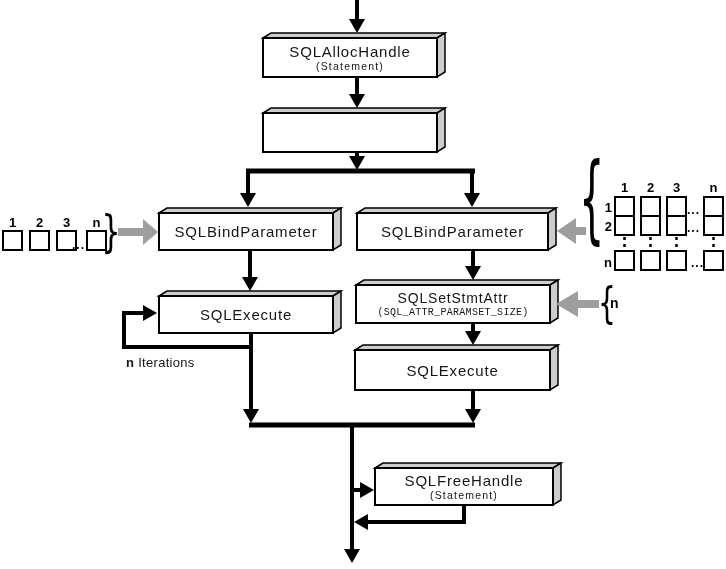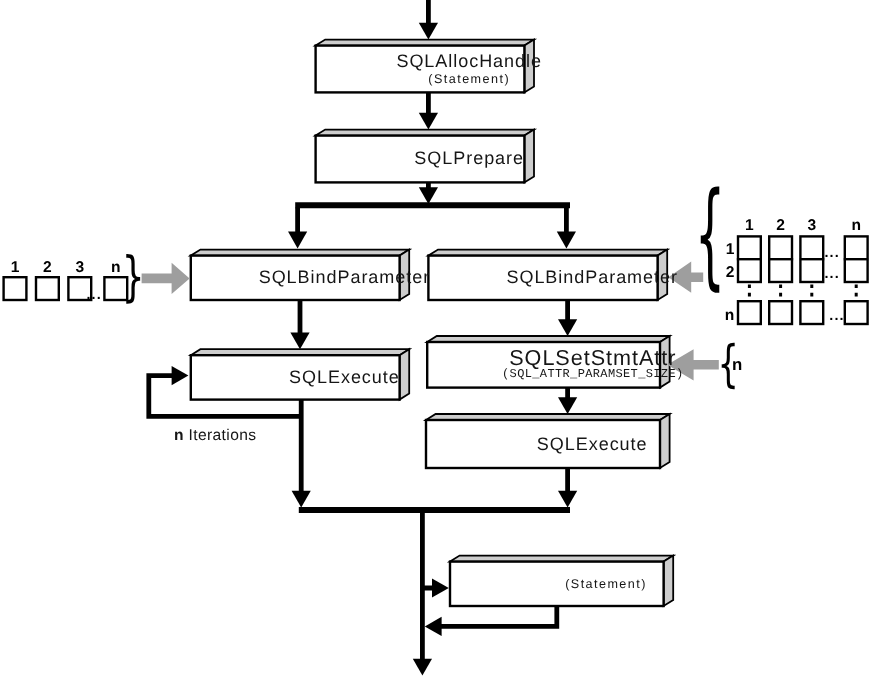--- a/index.html
+++ b/index.html
@@ -3,24 +3,24 @@
 <meta charset="utf-8">
 <style>
   html,body{margin:0;padding:0;background:#fff;}
   .stage{
     position:relative;width:726px;height:569px;background:#ffffff;overflow:hidden;
     font-family:"Liberation Sans",sans-serif;color:#111;
   }
   .layer{position:absolute;left:0;top:0;}
   .node-label{
     position:absolute;display:flex;flex-direction:column;
-    justify-content:center;text-align:center;pointer-events:none;color:#161616;padding-left:41px;
+    justify-content:center;text-align:center;pointer-events:none;color:#161616;
   }
   .l1{font-size:15px;letter-spacing:0.8px;line-height:17px;white-space:nowrap;}
-  .l1.sm{font-size:18px;}
+  .l1.sm{font-size:14px;}
   .l2{font-size:10.5px;letter-spacing:1.2px;line-height:12px;white-space:nowrap;}
   .l2.mono{font-family:Liberation Mono, monospace;font-size:10px;letter-spacing:0.3px;}
   .cell{
     position:absolute;width:21px;height:21px;box-sizing:border-box;
     border:2px solid #000;background:#fff;
   }
   .numlbl{
     position:absolute;font-weight:bold;font-size:13px;line-height:13px;
     width:21px;text-align:center;color:#000;white-space:nowrap;
   }
@@ -29,21 +29,21 @@
     width:12px;text-align:right;color:#000;
   }
   .dots{
     position:absolute;font-weight:bold;font-size:12px;line-height:12px;
     letter-spacing:1px;color:#000;white-space:nowrap;
   }
   .brace{
     position:absolute;display:block;text-align:center;color:#000;
     font-family:"DejaVu Sans",sans-serif;transform-origin:center;
   }
-  .note{position:absolute;font-size:12.5px;line-height:14px;letter-spacing:0.3px;color:#161616;white-space:nowrap;margin-left:19px;}
+  .note{position:absolute;font-size:12.5px;line-height:14px;letter-spacing:0.3px;color:#161616;white-space:nowrap;}
   .note b{font-weight:bold;}
 </style>
 </head>
 <body>
 
 <div class="stage">
 
   <svg class="layer" width="726" height="569" viewBox="0 0 726 569">
 
     <g stroke="#000">
@@ -143,40 +143,38 @@
       <line x1="650.5" y1="237" x2="650.5" y2="250"></line>
       <line x1="676.5" y1="237" x2="676.5" y2="250"></line>
       <line x1="713.5" y1="237" x2="713.5" y2="250"></line>
     </g>
   </svg>
 
   <div class="node-label" style="left:263px;top:38px;width:174px;height:39px;">
     <div class="l1">SQLAllocHandle</div>
     <div class="l2">(Statement)</div>
   </div>
-  <div class="node-label" style="left:263px;top:113px;width:174px;height:39px;">
-    <div class="l1">SQLPrepare</div>
-  </div>
   <div class="node-label" style="left:159px;top:213px;width:174px;height:37px;">
     <div class="l1">SQLBindParameter</div>
   </div>
   <div class="node-label" style="left:357px;top:213px;width:191px;height:37px;">
     <div class="l1">SQLBindParameter</div>
   </div>
   <div class="node-label" style="left:159px;top:296px;width:174px;height:37px;">
     <div class="l1">SQLExecute</div>
   </div>
   <div class="node-label" style="left:356px;top:285px;width:194px;height:38px;">
     <div class="l1 sm">SQLSetStmtAttr</div>
     <div class="l2 mono">(SQL_ATTR_PARAMSET_SIZE)</div>
   </div>
   <div class="node-label" style="left:355px;top:350px;width:195px;height:40px;">
     <div class="l1">SQLExecute</div>
   </div>
   <div class="node-label" style="left:375px;top:468px;width:178px;height:37px;">
+    <div class="l1">SQLFreeHandle</div>
     <div class="l2">(Statement)</div>
   </div>
 
   <span class="numlbl" style="left:2px;top:216px;">1</span>
   <span class="numlbl" style="left:29px;top:216px;">2</span>
   <span class="numlbl" style="left:56px;top:216px;">3</span>
   <span class="numlbl" style="left:86px;top:216px;">n</span>
   <div class="cell" style="left:2px;top:230px;"></div>
   <div class="cell" style="left:29px;top:230px;"></div>
   <div class="cell" style="left:56px;top:230px;"></div>

